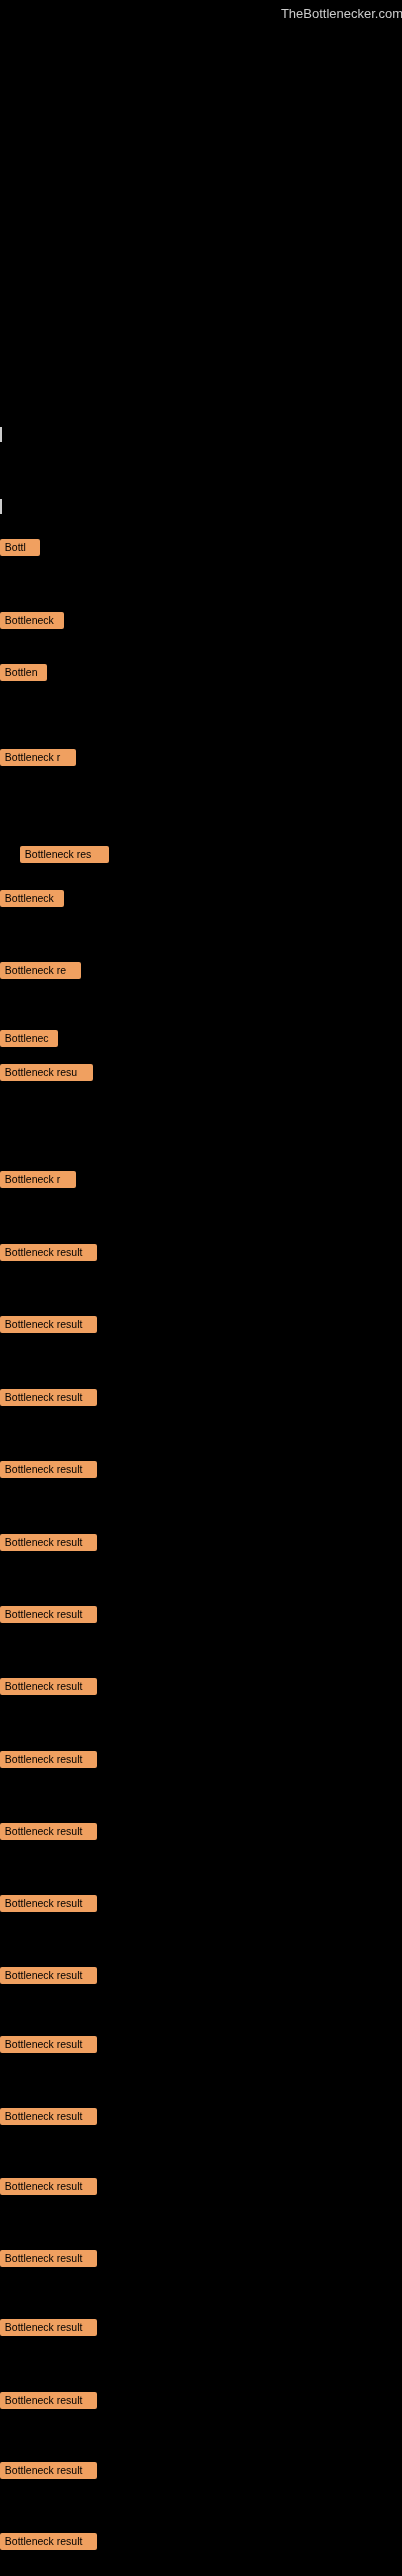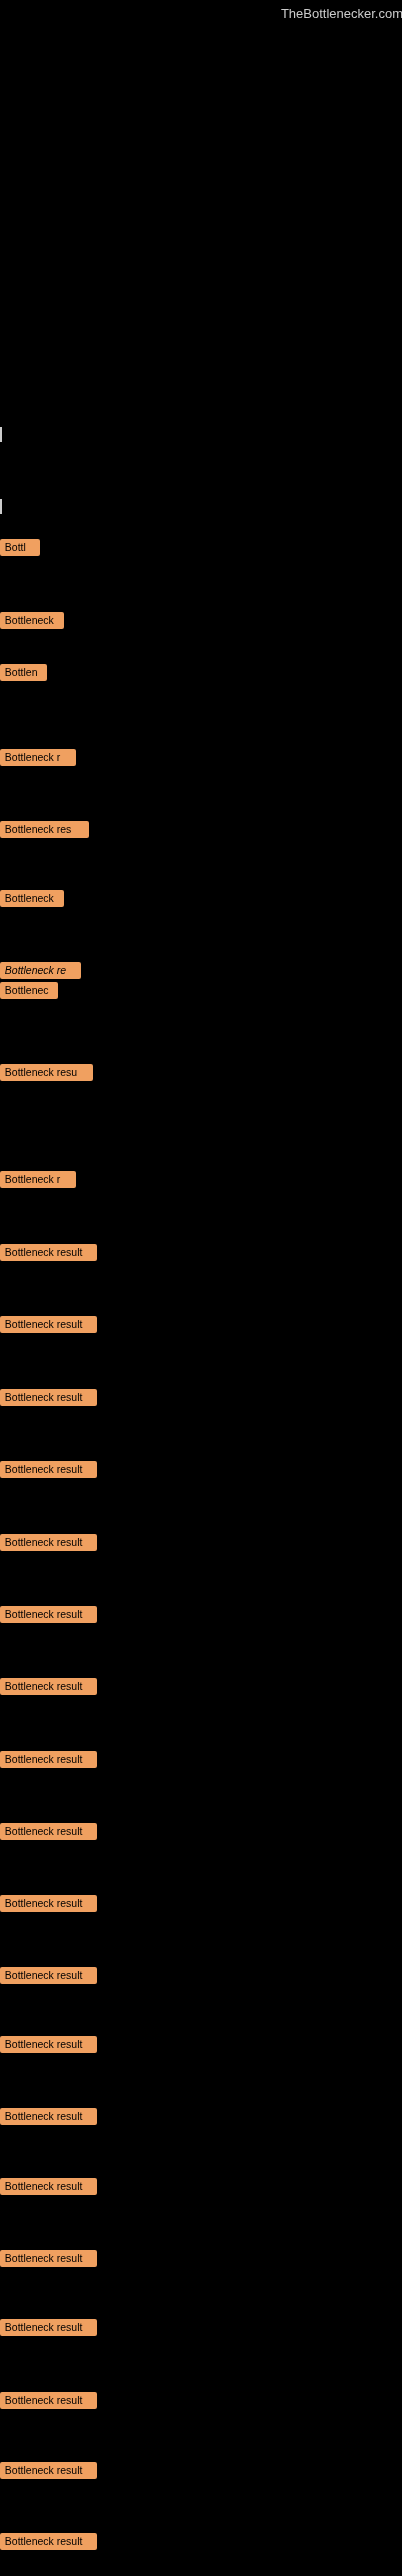--- a/index.html
+++ b/index.html
@@ -50,24 +50,24 @@
 <body>
 
 <div class="site-title">TheBottlenecker.com</div>
 
 <div class="cursor-line" style="top: 427px;"></div>
 <div class="cursor-line" style="top: 499px;"></div>
 <div class="bottleneck-item" style="top: 539px; min-width: 40px;">Bottl</div>
 <div class="bottleneck-item" style="top: 612px; min-width: 64px;">Bottleneck</div>
 <div class="bottleneck-item" style="top: 664px; min-width: 47px;">Bottlen</div>
 <div class="bottleneck-item" style="top: 749px; min-width: 76px;">Bottleneck r</div>
-<div class="bottleneck-item" style="top: 821px; min-width: 89px;">Bottleneck res</div>
+<div class="bottleneck-item" style="top: 846px; min-width: 89px; margin-left: 20px;">Bottleneck res</div>
 <div class="bottleneck-item" style="top: 890px; min-width: 64px;">Bottleneck</div>
-<div class="bottleneck-item" style="top: 962px; min-width: 81px; font-style: italic;">Bottleneck re</div>
-<div class="bottleneck-item" style="top: 982px; min-width: 58px;">Bottlenec</div>
+<div class="bottleneck-item" style="top: 962px; min-width: 81px;">Bottleneck re</div>
+<div class="bottleneck-item" style="top: 1030px; min-width: 58px;">Bottlenec</div>
 <div class="bottleneck-item" style="top: 1064px; min-width: 93px;">Bottleneck resu</div>
 <div class="bottleneck-item" style="top: 1171px; min-width: 76px;">Bottleneck r</div>
 <div class="bottleneck-item" style="top: 1244px; min-width: 97px;">Bottleneck result</div>
 <div class="bottleneck-item" style="top: 1316px; min-width: 97px;">Bottleneck result</div>
 <div class="bottleneck-item" style="top: 1389px; min-width: 97px;">Bottleneck result</div>
 <div class="bottleneck-item" style="top: 1461px; min-width: 97px;">Bottleneck result</div>
 <div class="bottleneck-item" style="top: 1534px; min-width: 97px;">Bottleneck result</div>
 <div class="bottleneck-item" style="top: 1606px; min-width: 97px;">Bottleneck result</div>
 <div class="bottleneck-item" style="top: 1678px; min-width: 97px;">Bottleneck result</div>
 <div class="bottleneck-item" style="top: 1751px; min-width: 97px;">Bottleneck result</div>

